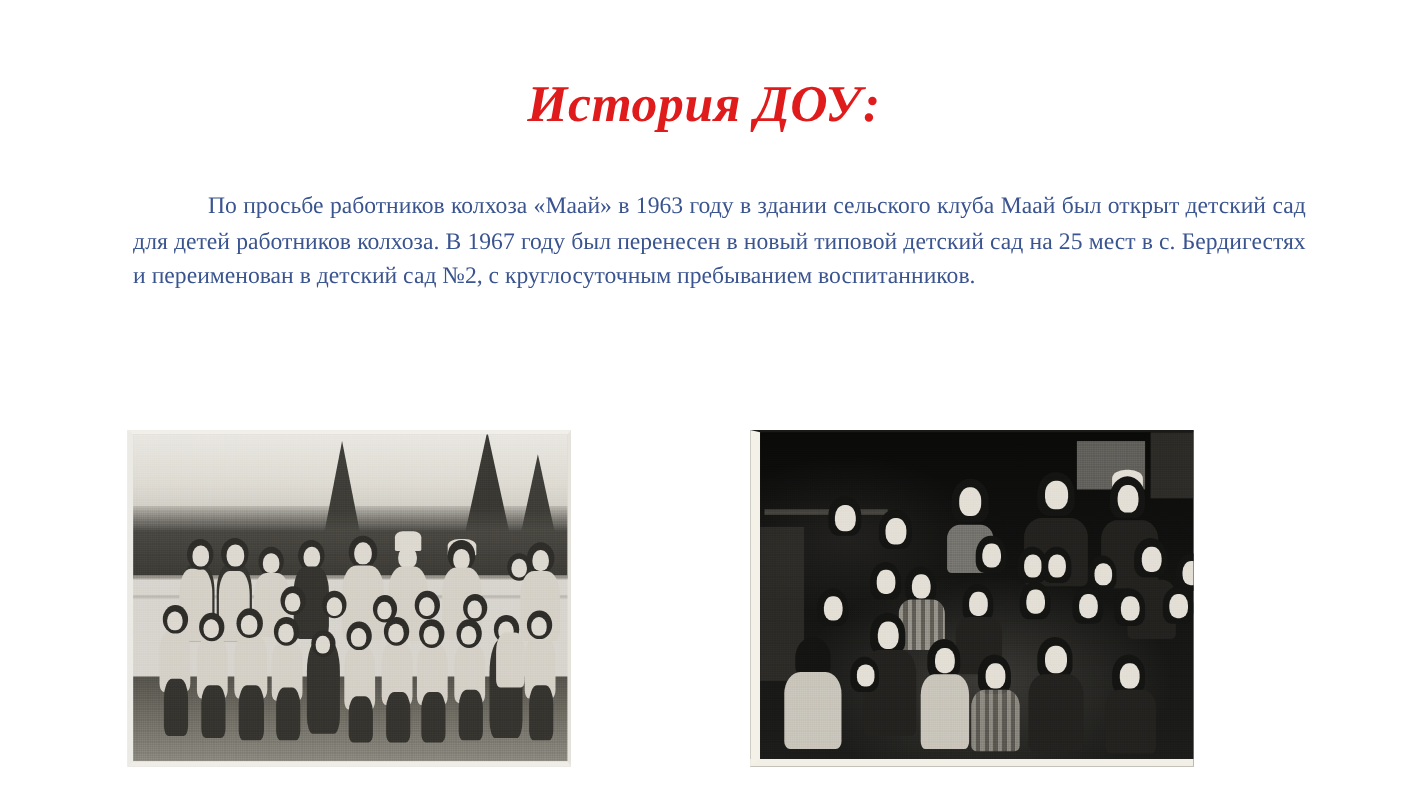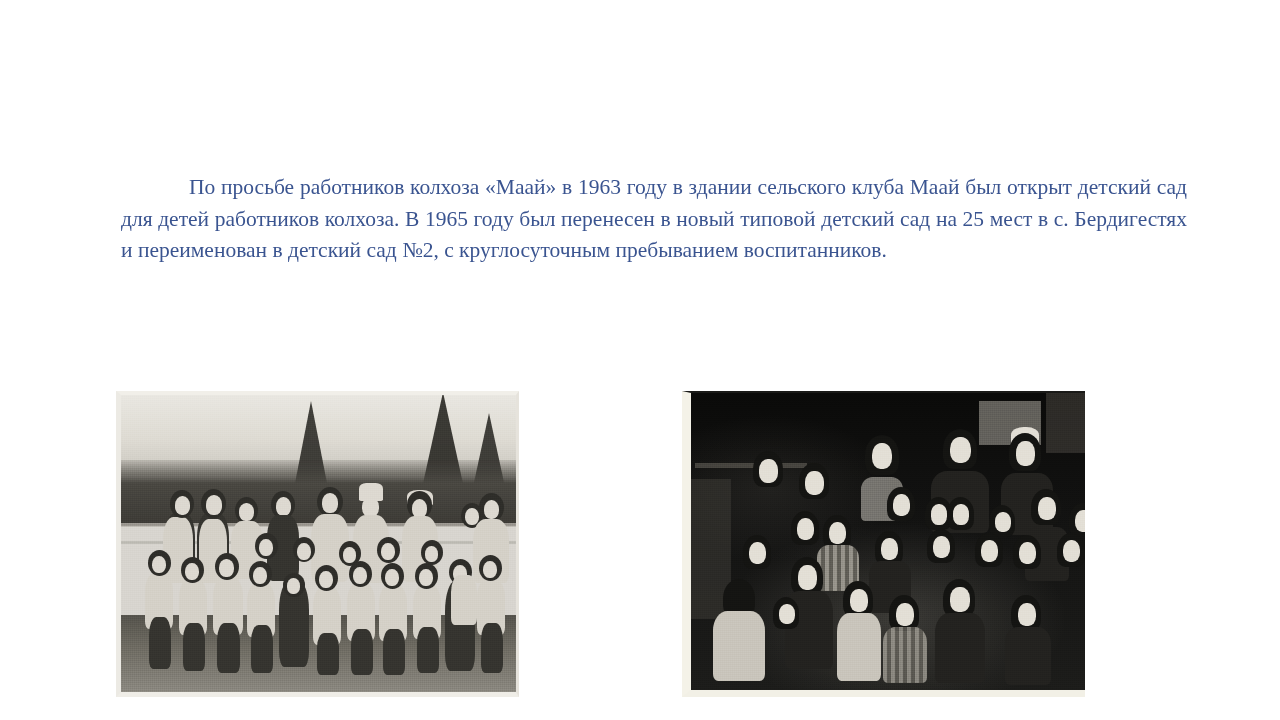--- a/index.html
+++ b/index.html
@@ -225,23 +225,24 @@
       repeating-linear-gradient(0deg, rgba(255,255,255,0.035) 0 1px, rgba(0,0,0,0.035) 1px 2px),
       repeating-linear-gradient(90deg, rgba(255,255,255,0.025) 0 1px, rgba(0,0,0,0.025) 1px 2px);
     mix-blend-mode: overlay;
   }
 </style>
 </head>
 <body>
 
 <div class="slide">
 
+  <div class="slide-title">История ДОУ:</div>
 
   <div class="body-block">
-    <p class="body-text">По просьбе работников колхоза «Маай» в 1963 году в здании сельского клуба Маай был открыт детский сад для детей работников колхоза.  В 1965 году был перенесен в новый типовой детский сад на 25 мест в с. Бердигестях и переименован в детский сад №2, с круглосуточным пребыванием воспитанников.</p>
+    <p class="body-text">По просьбе работников колхоза «Маай» в 1963 году в здании сельского клуба Маай был открыт детский сад для детей работников колхоза.  В 1967 году был перенесен в новый типовой детский сад на 25 мест в с. Бердигестях и переименован в детский сад №2, с круглосуточным пребыванием воспитанников.</p>
   </div>
 
   <div class="photo photo-left">
     <div class="photo-inner">
       <div class="ph-sky"></div>
       <div class="conifer c1"></div>
       <div class="conifer c2"></div>
       <div class="conifer c3"></div>
       <div class="ph-treeline"></div>
       <div class="ph-fence"></div>

